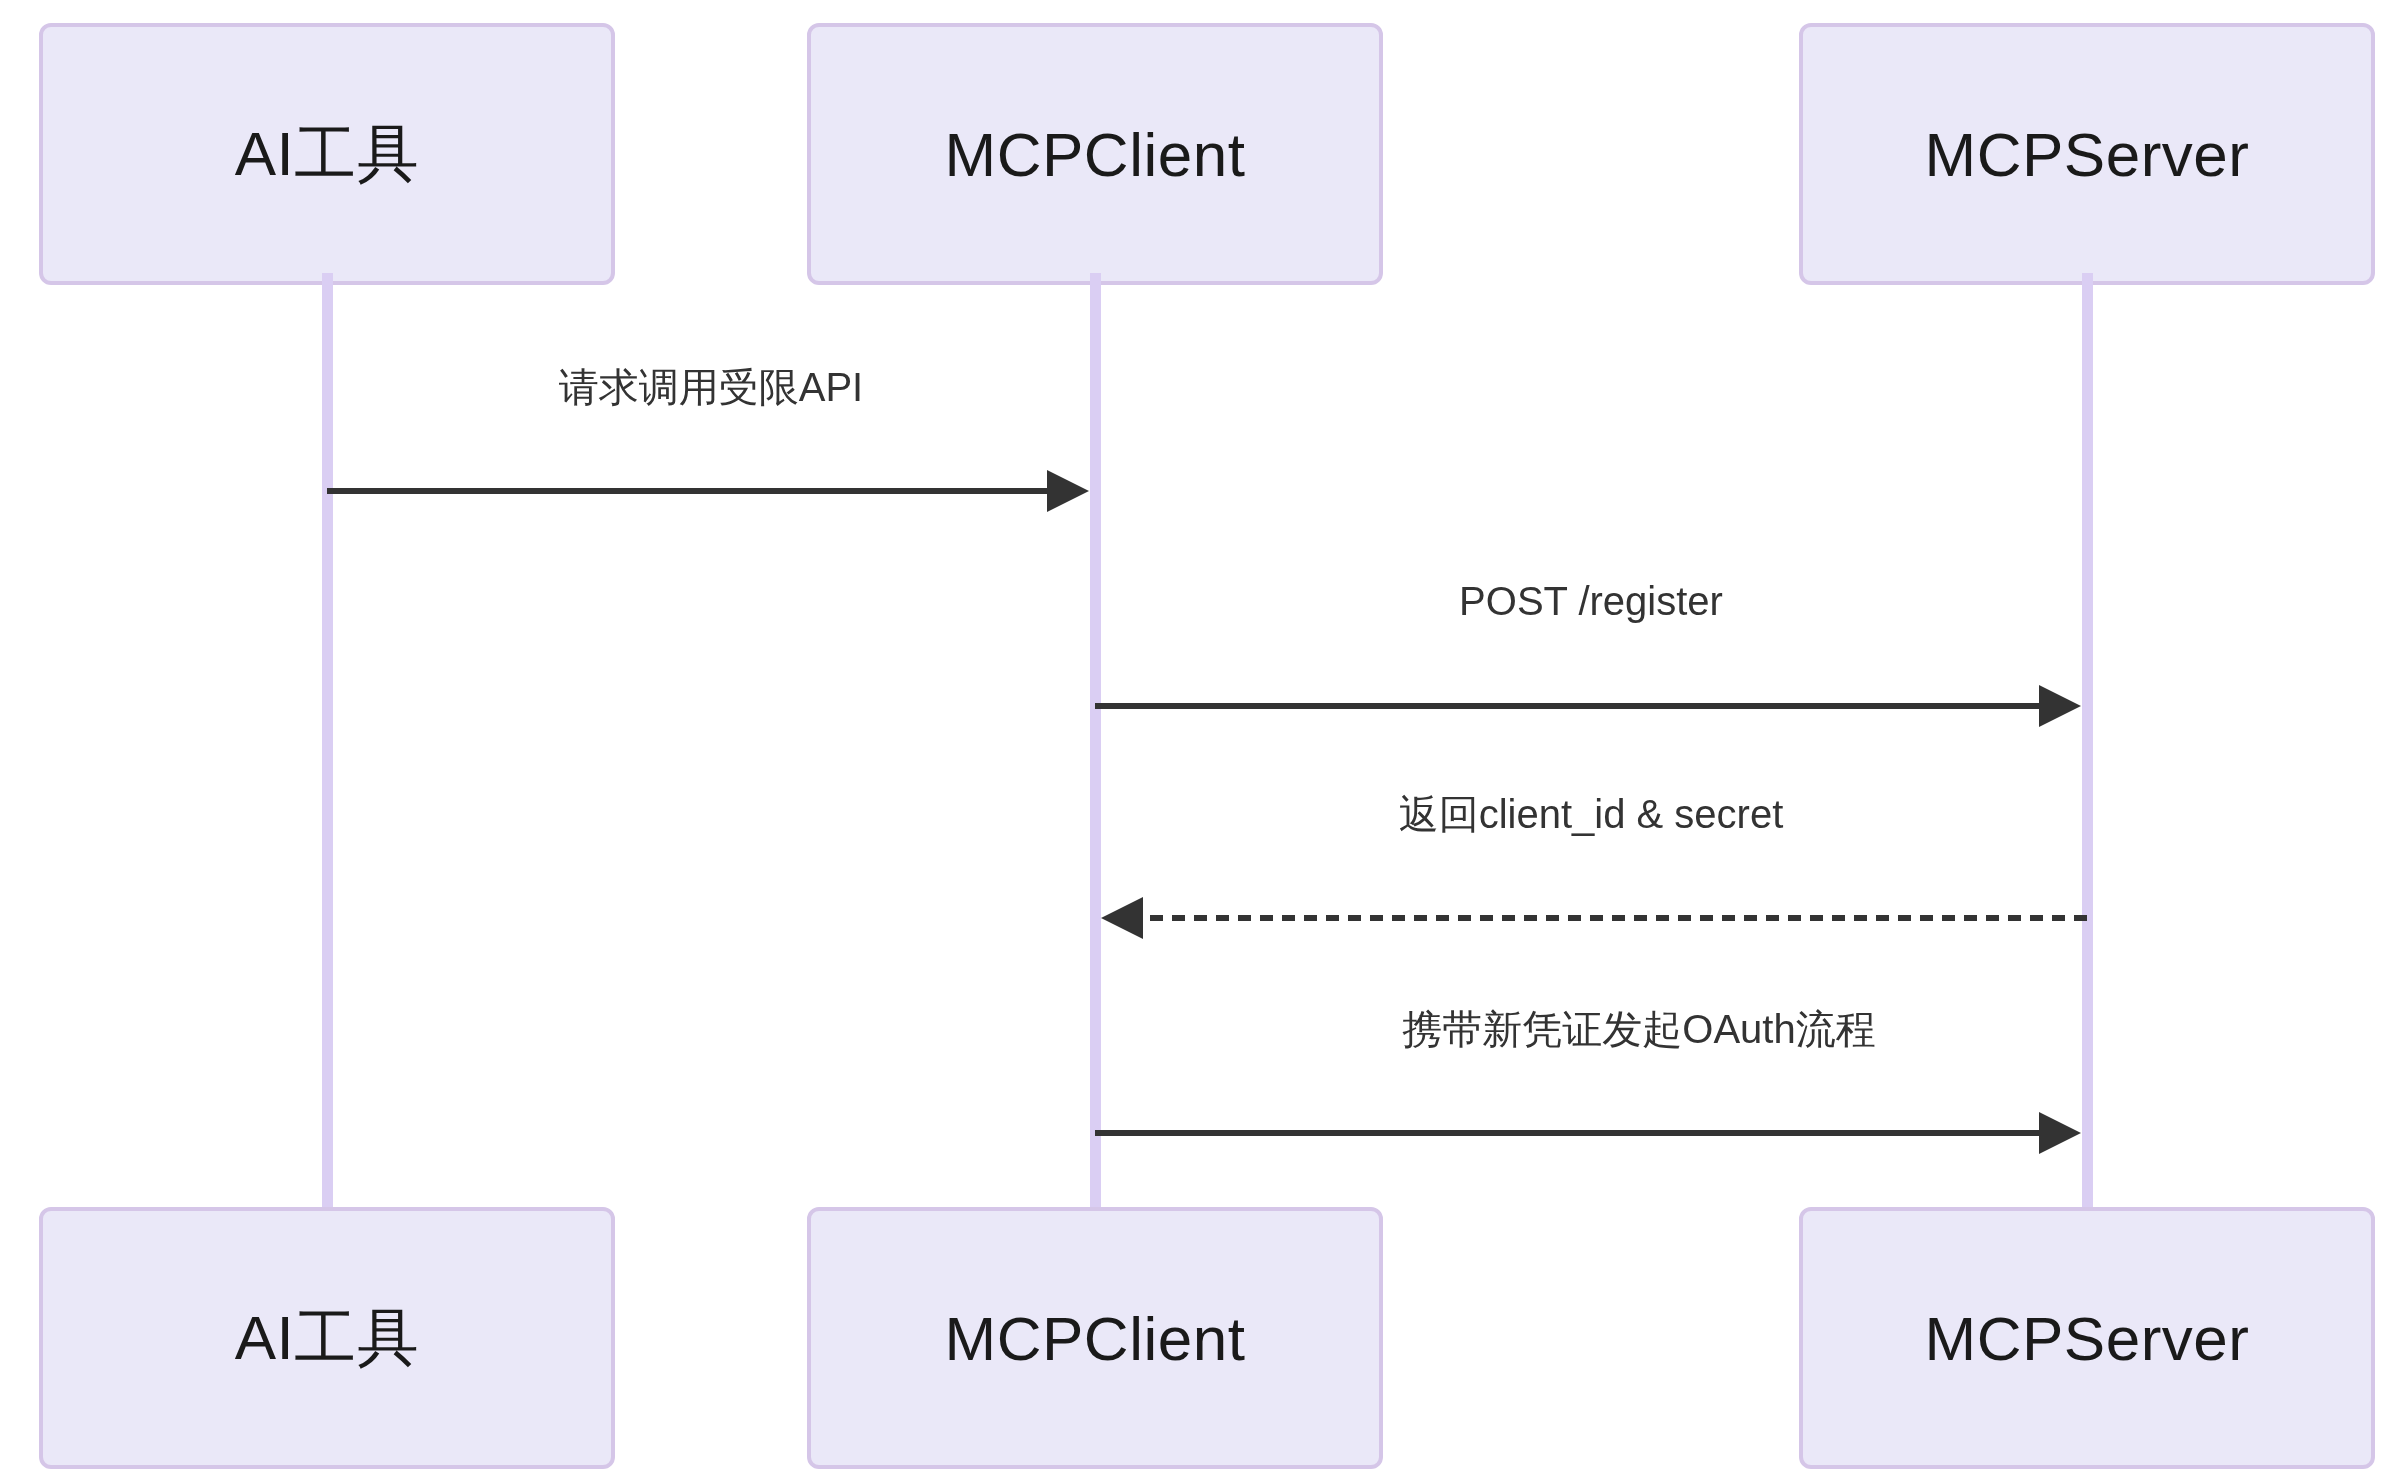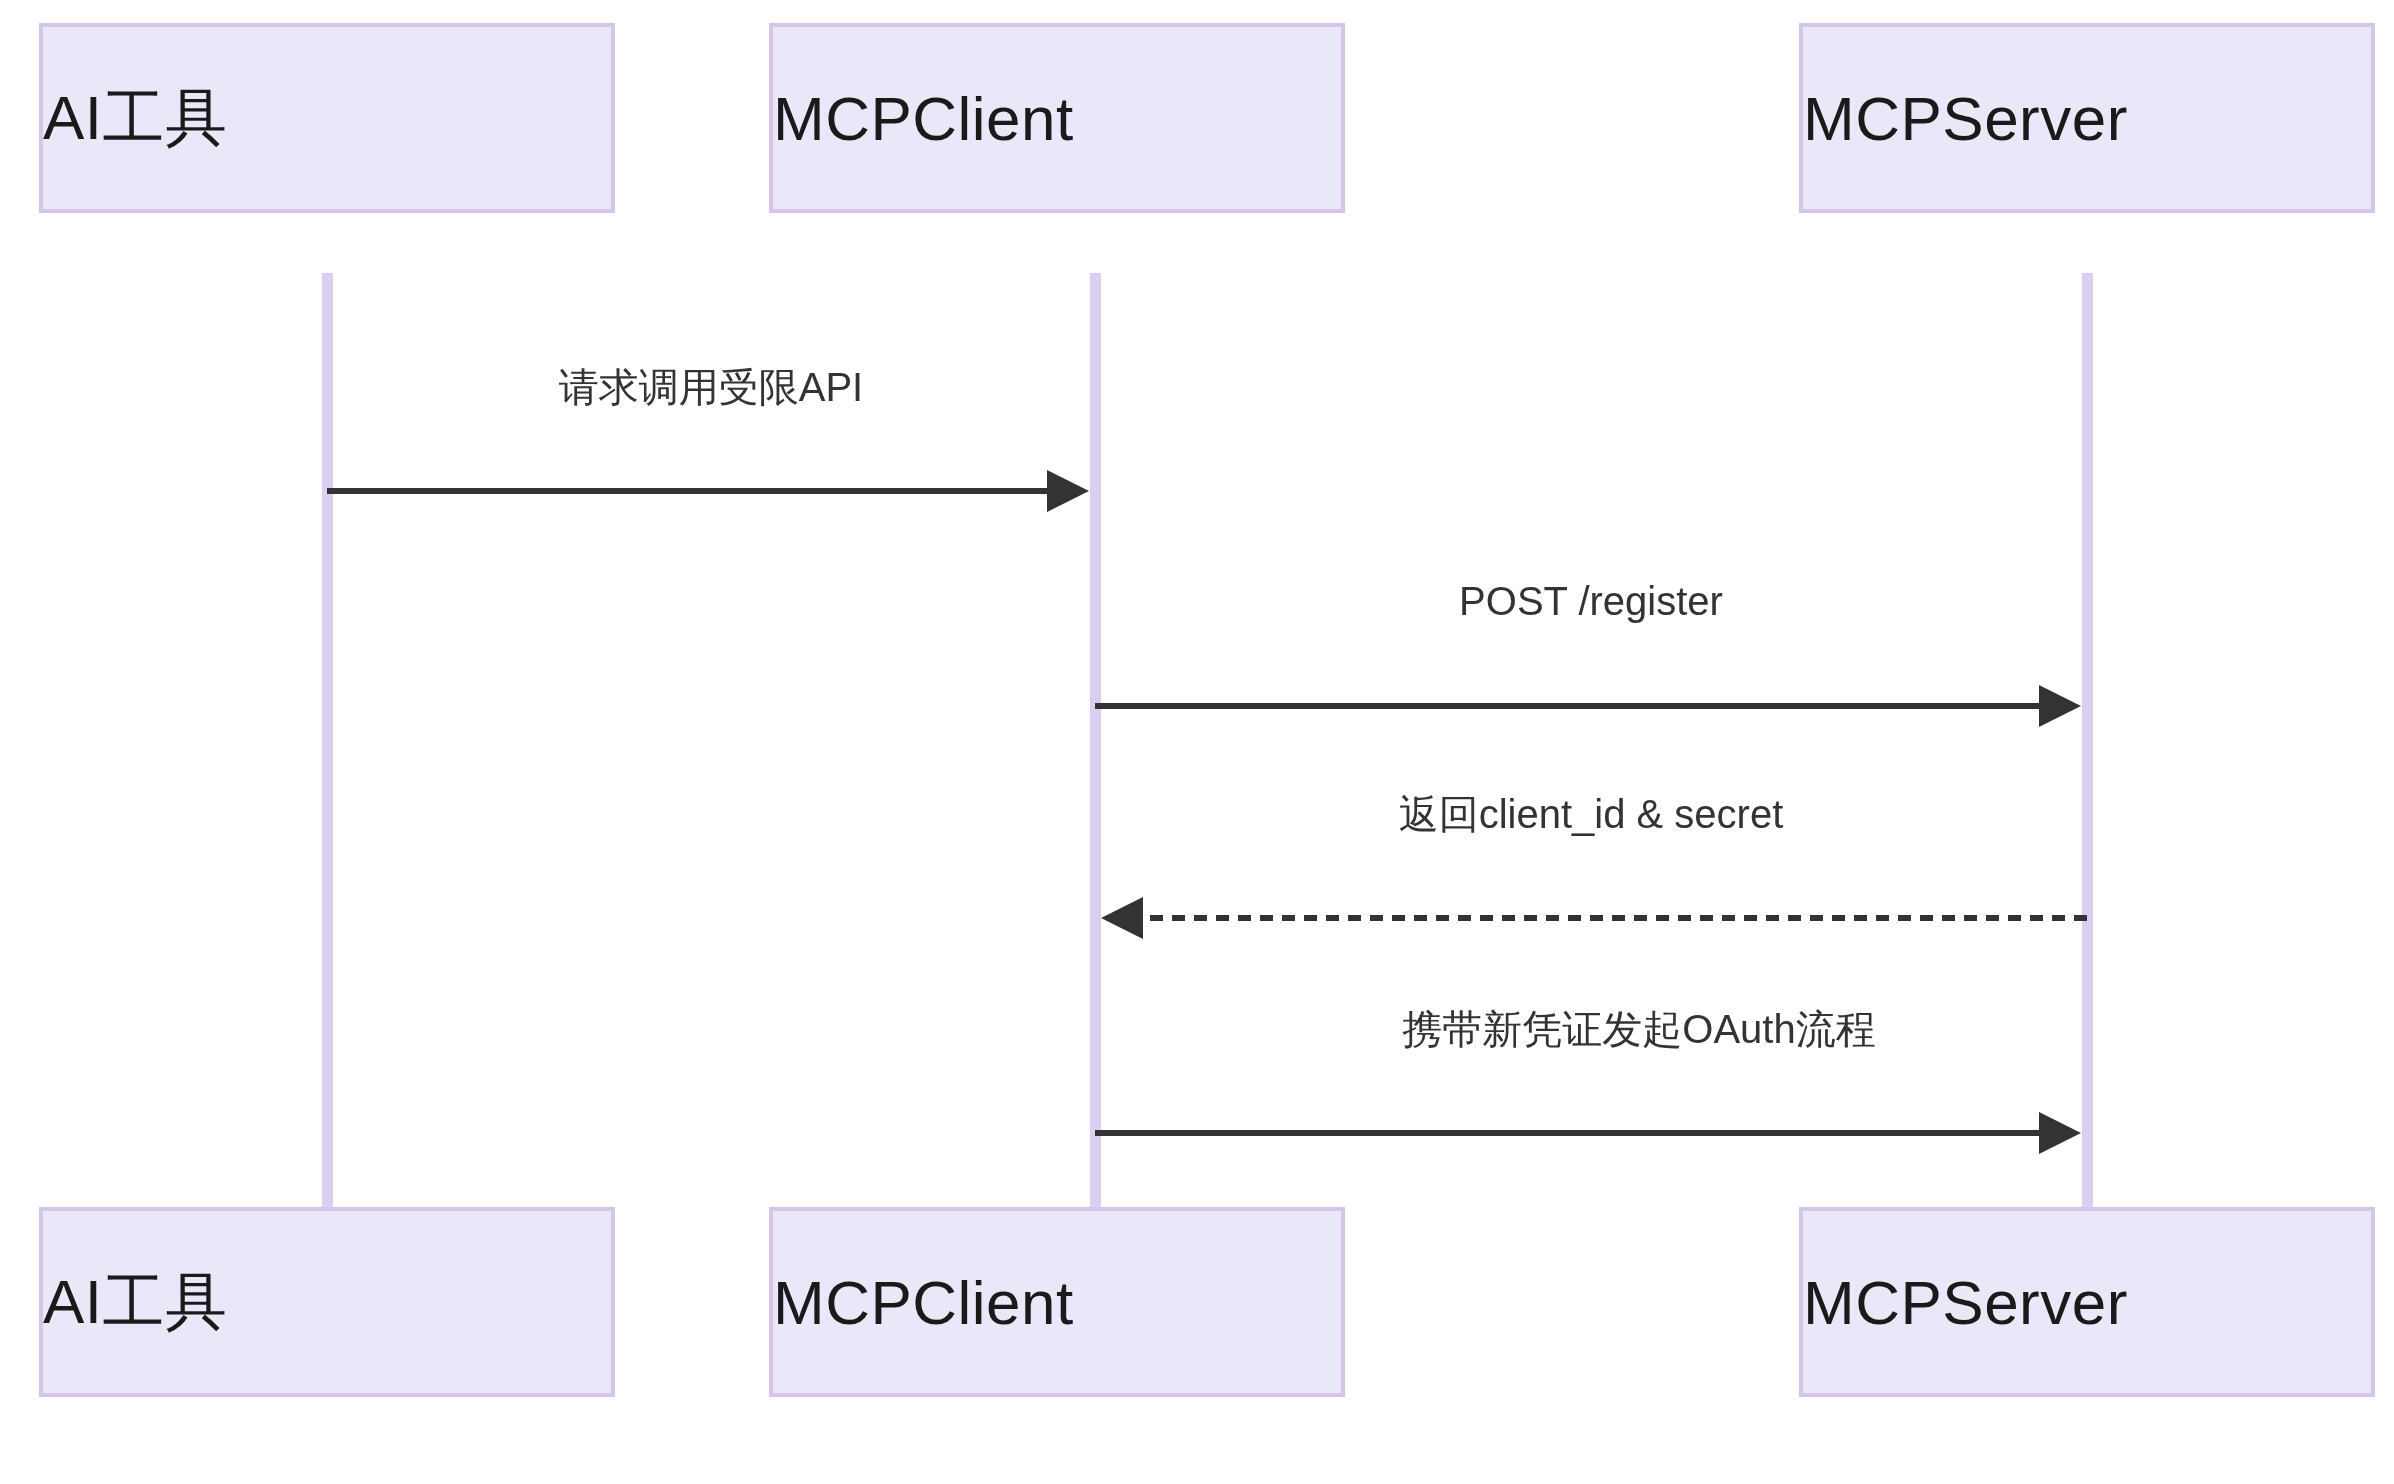--- a/index.html
+++ b/index.html
@@ -13,36 +13,37 @@
     height: 1484px;
     background: var(--background, #ffffff);
     font-family: "Liberation Sans", "DejaVu Sans", sans-serif;
     overflow: hidden;
   }
 
   
   .actor-box {
     position: absolute;
     width: 576px;
-    height: 190px;
+    height: 262px;
     box-sizing: border-box;
     background: var(--actor-fill, #eae8f8);
     border: 4px solid var(--actor-border, #d5c6e8);
-    border-radius: 0;
+    border-radius: 12px;
     display: flex;
     align-items: center;
+    justify-content: center;
     font-size: 62px;
     color: var(--actor-text, #1a1a1a);
     letter-spacing: 0.5px;
     white-space: nowrap;
   }
   .row-top    { top: 23px; }
   .row-bottom { top: 1207px; }
   .col-a { left: 39px; }
-  .col-b { left: 769px; }
+  .col-b { left: 807px; }
   .col-c { left: 1799px; }
 
   
   .lifeline {
     position: absolute;
     top: 273px;
     height: 934px;
     width: 11px;
     background: var(--lifeline, #dacef3);
   }

